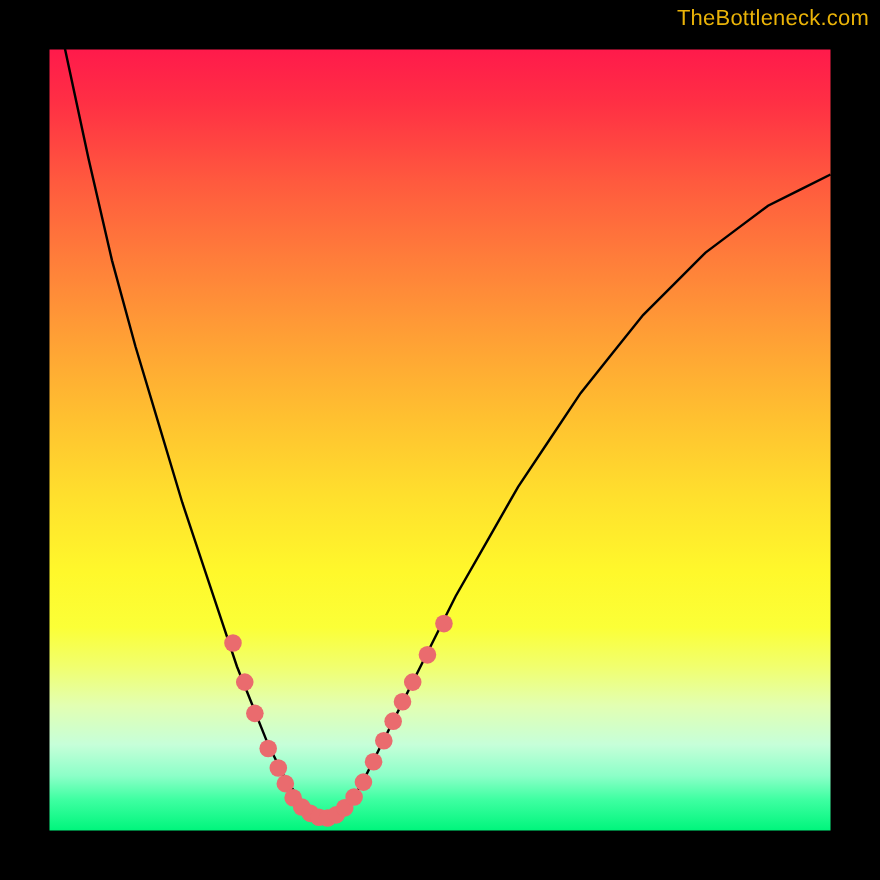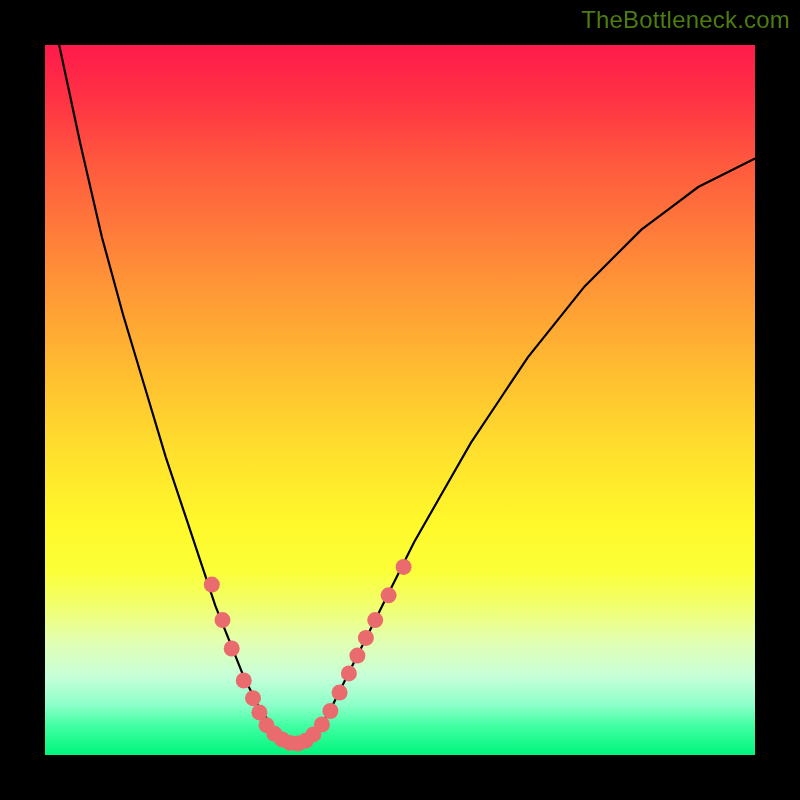--- a/index.html
+++ b/index.html
@@ -38,22 +38,22 @@
       #c6ffd9 89%,
       #8cffc8 93%,
       #3fffa2 96%,
       #00f57c 100%
     );
   }
   .watermark {
     position: absolute;
     top: 6px;
     right: 10px;
-    color: #4d7c0f;
-    font-size: 24px;
+    color: #eab308;
+    font-size: 20px;
     letter-spacing: 0.2px;
     font-weight: 400;
   }
   svg.curve {
     position: absolute;
     left: 0;
     top: 0;
     width: 710px;
     height: 710px;
     overflow: visible;

